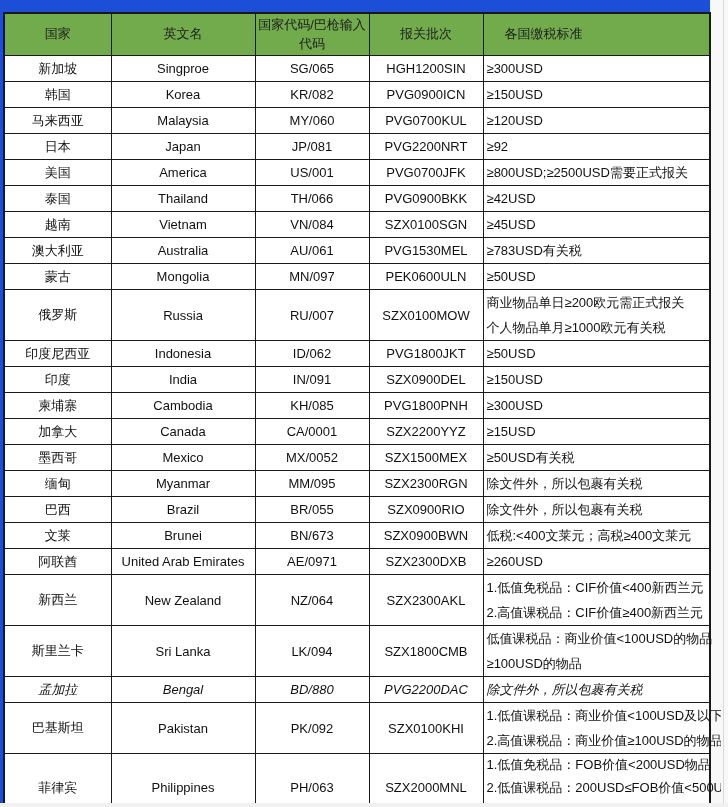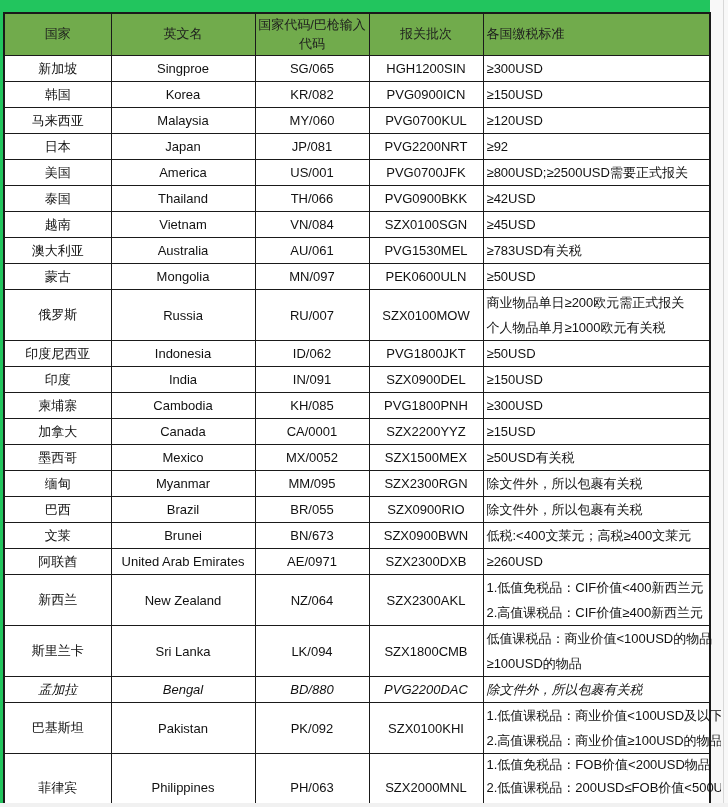--- a/index.html
+++ b/index.html
@@ -1,26 +1,26 @@
 <!DOCTYPE html>
 <html><head>
 <meta charset="utf-8">
 <style>
   html,body{margin:0;padding:0;}
   body{font-family:"Liberation Sans","DejaVu Sans",sans-serif;background:#ffffff;}
-  .screen{position:relative;width:728px;height:807px;background:#22c55e;overflow:hidden;}
+  .screen{position:relative;width:728px;height:807px;background:#1d4ed8;overflow:hidden;}
 
   .right-strip{position:absolute;left:710px;top:0;width:18px;height:100%;background:#f8f8f8;z-index:0;}
   .right-strip .edge-line{position:absolute;left:13px;top:0;width:1px;height:100%;background:#d8d8d8;}
   .bottom-strip{position:absolute;left:0;bottom:0;width:100%;height:4px;background:#f1f1f1;z-index:6;}
 
   table.sheet{position:absolute;left:3px;top:12px;width:706px;border-collapse:collapse;table-layout:fixed;z-index:1;border:2px solid #1a1a1a;}
   .sheet th,.sheet td{border:1px solid #1a1a1a;font-size:13px;color:#111111;padding:0;overflow:visible;}
   .sheet thead th{background:#71AB4C;color:#1d1d1d;font-weight:normal;height:41px;text-align:center;line-height:1.45;}
-  .sheet thead th.lefted{text-align:left;padding-left:3px;}
+  .sheet thead th.lefted{text-align:left;padding-left:21px;}
   .sheet td{text-align:center;background:#ffffff;}
   .sheet td.tax{text-align:left;vertical-align:middle;}
   .taxwrap{width:237px;overflow:hidden;padding-left:3px;box-sizing:border-box;}
   .taxline{white-space:nowrap;line-height:25px;height:25px;}
   .lines3 .taxline{line-height:22.6px;height:22.6px;}
 </style>
 </head>
 <body>
 
 <div class="screen">

